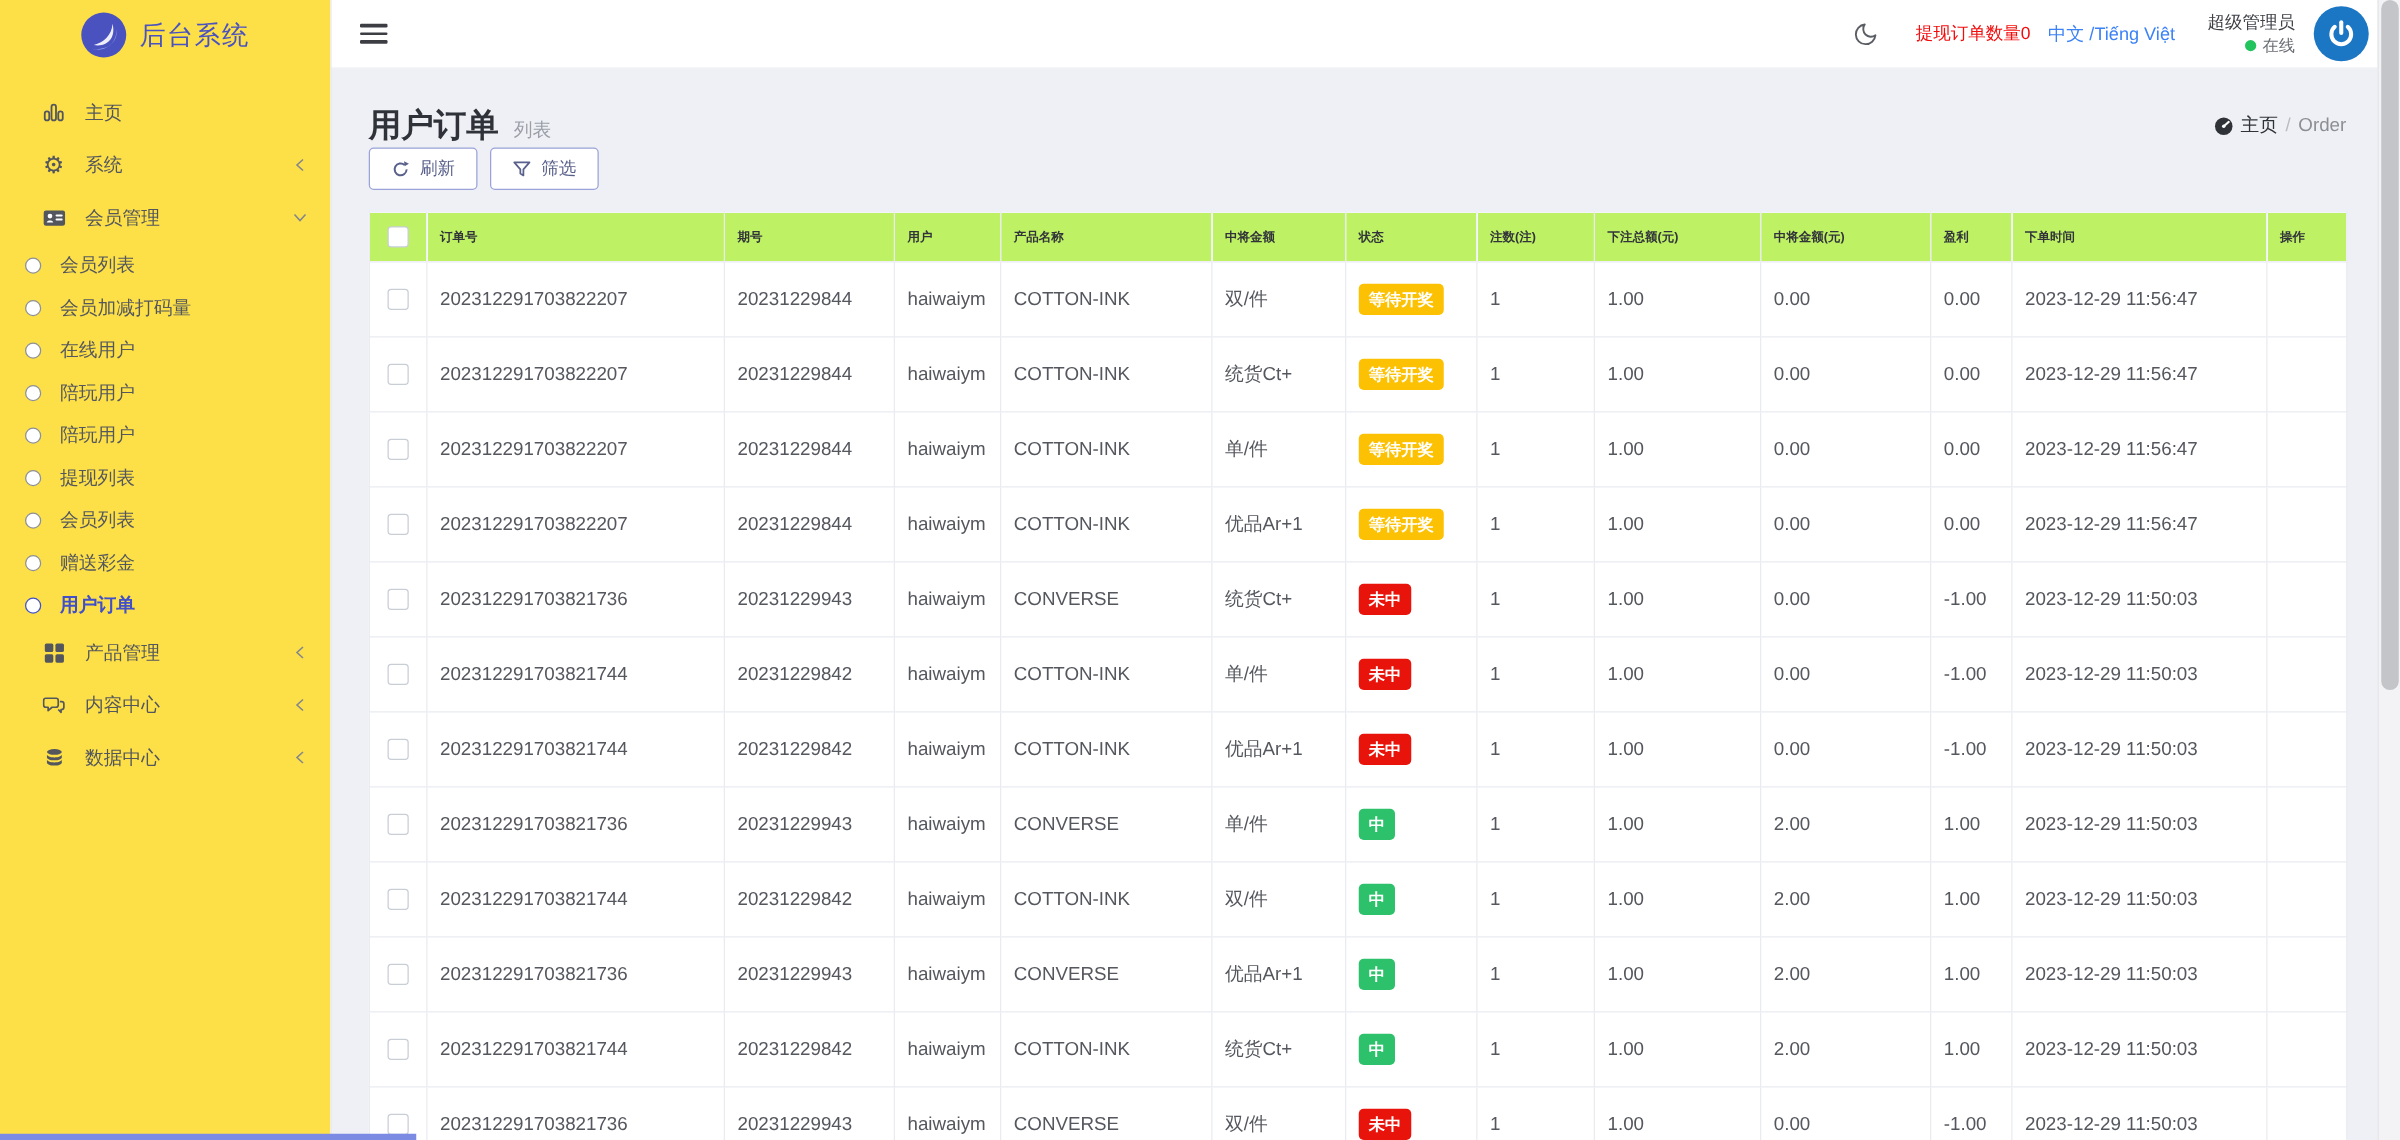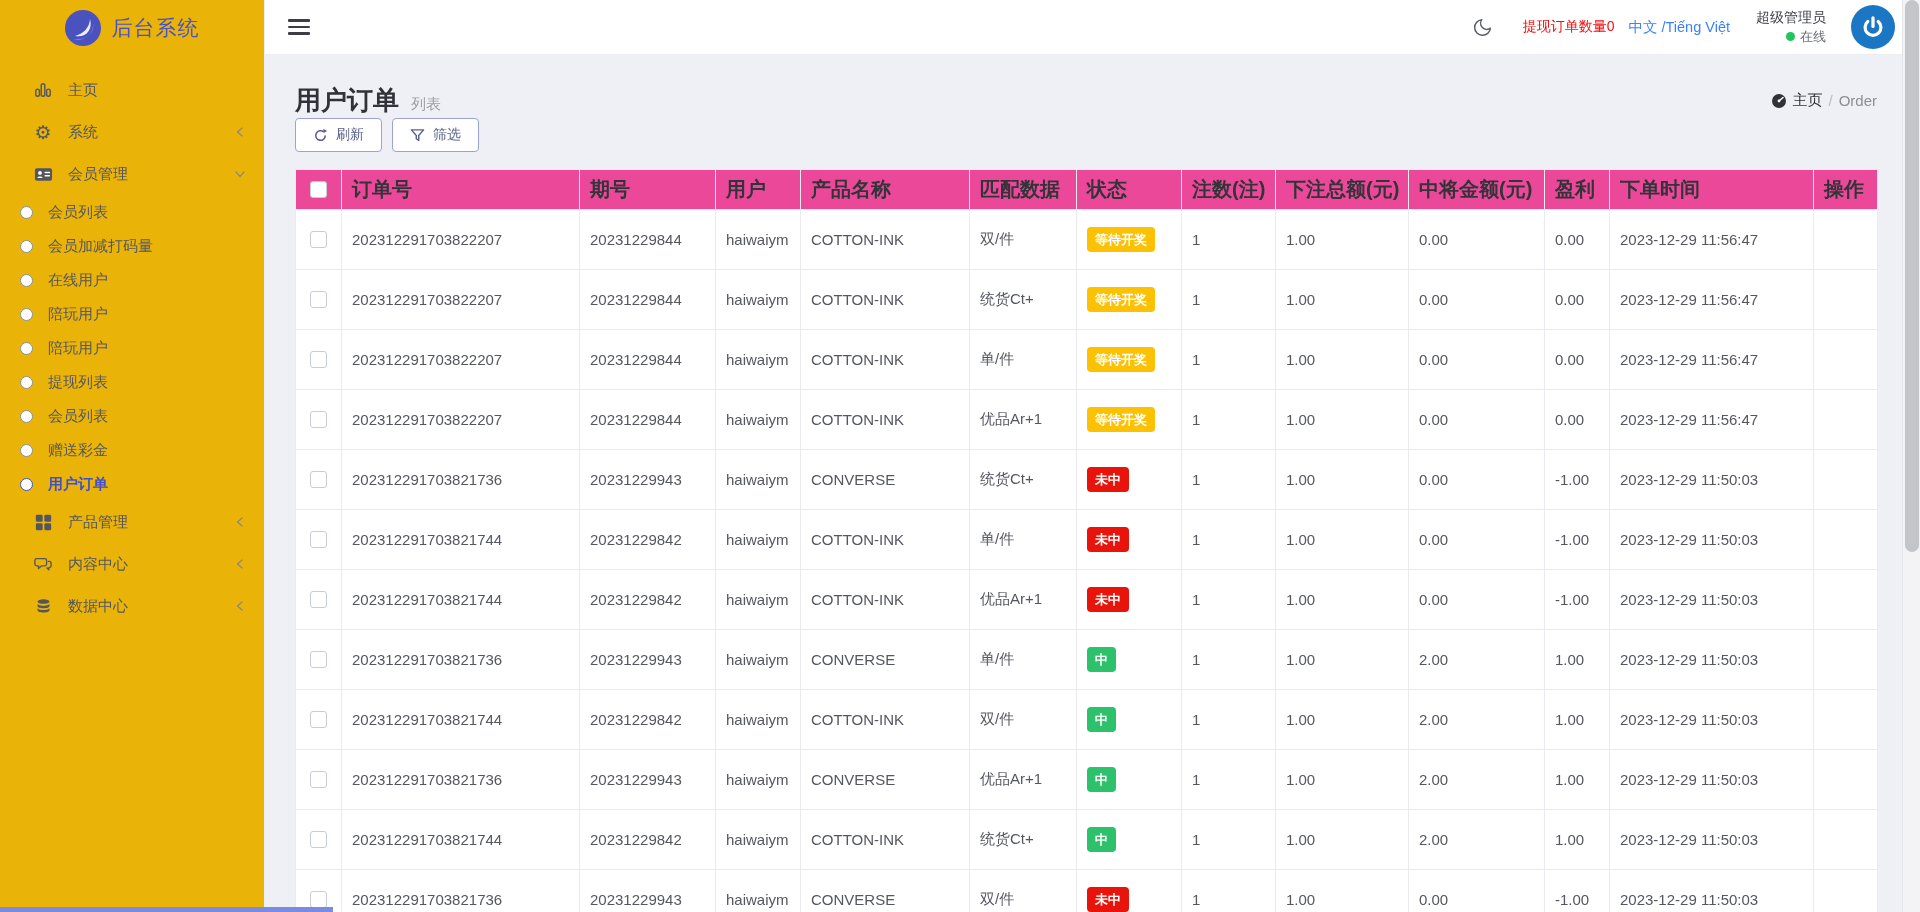--- a/index.html
+++ b/index.html
@@ -1,21 +1,21 @@
 <!DOCTYPE html>
 <html style="--brand: #4a52c0; --accent: #4150c8; --notice: #f20d0d; --online: #21c45d; --power: #1b76c4; --hscroll: #7b8be4;"><head>
 <meta charset="utf-8">
 <style>
   * { box-sizing: border-box; margin: 0; padding: 0; }
   html,body { width:1920px; height:912px; overflow:hidden; }
   body { font-family:"Liberation Sans", sans-serif; background:#eef0f5; }
   .app { position:relative; width:1920px; height:912px; display:flex; }
 
   
-  .sidebar { width:265px; height:100%; background:#eab308; flex:none; z-index:2; border-right:1px solid #ecedf2; }
+  .sidebar { width:265px; height:100%; background:#fde047; flex:none; z-index:2; border-right:1px solid #ecedf2; }
   .brand { height:55px; display:flex; align-items:center; justify-content:center; gap:11px; cursor:pointer; }
   .logo { width:36px; height:36px; border-radius:50%; background:var(--brand,#4a52c0); position:relative; overflow:hidden; flex:none; }
   .brand-title { font-size:21px; color:var(--brand,#4a52c0); letter-spacing:1px; }
   .menu { padding-top:14px; list-style:none; }
   .menu-item { height:42px; display:flex; align-items:center; padding:0 20px 0 33px; color:#54565e; font-size:15px; cursor:pointer; }
   .menu-item .mi-icon { width:20px; height:20px; margin-right:15px; display:flex; align-items:center; justify-content:center; color:#54565e; }
   .menu-item .chev { margin-left:auto; color:#83868d; display:flex; }
   .chev.down { transform:rotate(-90deg); }
   .sub-item { height:34px; display:flex; align-items:center; padding-left:20px; font-size:15px; color:#55575f; cursor:pointer; }
   .sub-item .dot { width:13px; height:13px; border:1.5px solid #8d9097; border-radius:50%; margin-right:15px; flex:none; background:#fff; }
@@ -25,21 +25,21 @@
 
   
   .main { flex:1; display:flex; flex-direction:column; min-width:0; }
   .topbar { height:55px; background:#fff; display:flex; align-items:center; padding:0 25px 0 23px; border-bottom:1px solid #ebedf2; flex:none; }
   .hamburger { width:22px; display:flex; flex-direction:column; gap:4px; cursor:pointer; }
   .hamburger span { display:block; height:2.5px; background:#3c3e44; border-radius:1px; }
   .topbar-right { margin-left:auto; display:flex; align-items:center; }
   .moon-btn { display:flex; margin-right:30px; cursor:pointer; color:#5a5d63; }
   .notice { color:var(--notice,#f20d0d); font-size:14px; margin-right:14px; cursor:pointer; white-space:nowrap; }
   .lang { color:#3b82f6; font-size:14.5px; margin-right:26px; cursor:pointer; white-space:nowrap; }
-  .admin { text-align:right; line-height:1.4; margin-right:25px; }
+  .admin { text-align:right; line-height:1.4; margin-right:15px; }
   .admin-name { font-size:14px; color:#3f4147; }
   .online { font-size:13px; color:#6a6d73; display:flex; align-items:center; gap:5px; justify-content:flex-end; }
   .dot-green { width:9px; height:9px; border-radius:50%; background:var(--online,#21c45d); }
   .power { width:44px; height:44px; border-radius:50%; background:var(--power,#1b76c4); display:flex; align-items:center; justify-content:center; cursor:pointer; flex:none; }
 
   
   .content { flex:1; padding:28px 43px 0 30px; overflow:hidden; }
   .page-head { display:flex; align-items:center; }
   .page-title { font-size:26px; color:#30323a; font-weight:bold; }
   .subtitle { font-size:15px; color:#9b9ea6; margin-left:12px; padding-top:8px; }
@@ -47,21 +47,21 @@
   .crumb-home { display:flex; align-items:center; gap:5px; color:#2f3237; cursor:pointer; }
   .crumb-sep { color:#b9bcc2; }
   .crumb-current { color:#8b8e94; }
 
   .actions { margin-top:0; display:flex; gap:10px; }
   .btn { display:inline-flex; align-items:center; gap:8px; height:34px; padding:0 17px; background:#fff; border:1px solid #9aa2d8; border-radius:4px; color:#59608b; font-size:14px; cursor:pointer; }
 
   .table-card { margin-top:17px; background:#fff; width:1582px; }
   table { border-collapse:collapse; table-layout:fixed; width:1582px; }
   th, td { border:1px solid #e9ebf1; padding:0 10px; text-align:left; overflow:hidden; white-space:nowrap; }
-  th { height:40px; background:#ec4899; font-size:20px; color:#32343a; font-weight:bold; }
+  th { height:40px; background:#bef264; font-size:10px; color:#32343a; font-weight:bold; }
   td { height:60px; font-size:15px; color:#55575e; }
   .cb { width:17px; height:17px; border:1.5px solid #c8cdd6; border-radius:3px; background:#fff; cursor:pointer; }
   th.cb-col, td.cb-col { text-align:center; }
   th .cb, td .cb { margin:0 auto; }
   .badge { display:inline-block; padding:6px 8px; border-radius:4px; color:#fff; font-size:13px; font-weight:bold; line-height:1; }
 
   
   .vscroll { position:absolute; top:0; right:0; width:18px; height:912px; background:#f3f3f5; border-left:1px solid #e4e5e8; z-index:10; }
   .vscroll-thumb { position:absolute; top:0; left:2px; width:14px; height:552px; background:#c3c5c9; border-radius:7px; }
   .hscroll-thumb { position:absolute; bottom:0; left:0; width:333px; height:5px; background:var(--hscroll,#7b8be4); z-index:11; }
@@ -295,21 +295,21 @@
             </colgroup>
           <thead>
               <tr id="table-head-row">
                 <th class="cb-col">
                   <div class="cb"></div>
                 </th>
                 <th>订单号</th>
                 <th>期号</th>
                 <th>用户</th>
                 <th>产品名称</th>
-                <th>匹配数据</th>
+                <th>中将金额</th>
                 <th>状态</th>
                 <th>注数(注)</th>
                 <th>下注总额(元)</th>
                 <th>中将金额(元)</th>
                 <th>盈利</th>
                 <th>下单时间</th>
                 <th>操作</th>
               </tr>
             </thead>
           <tbody id="table-body">

